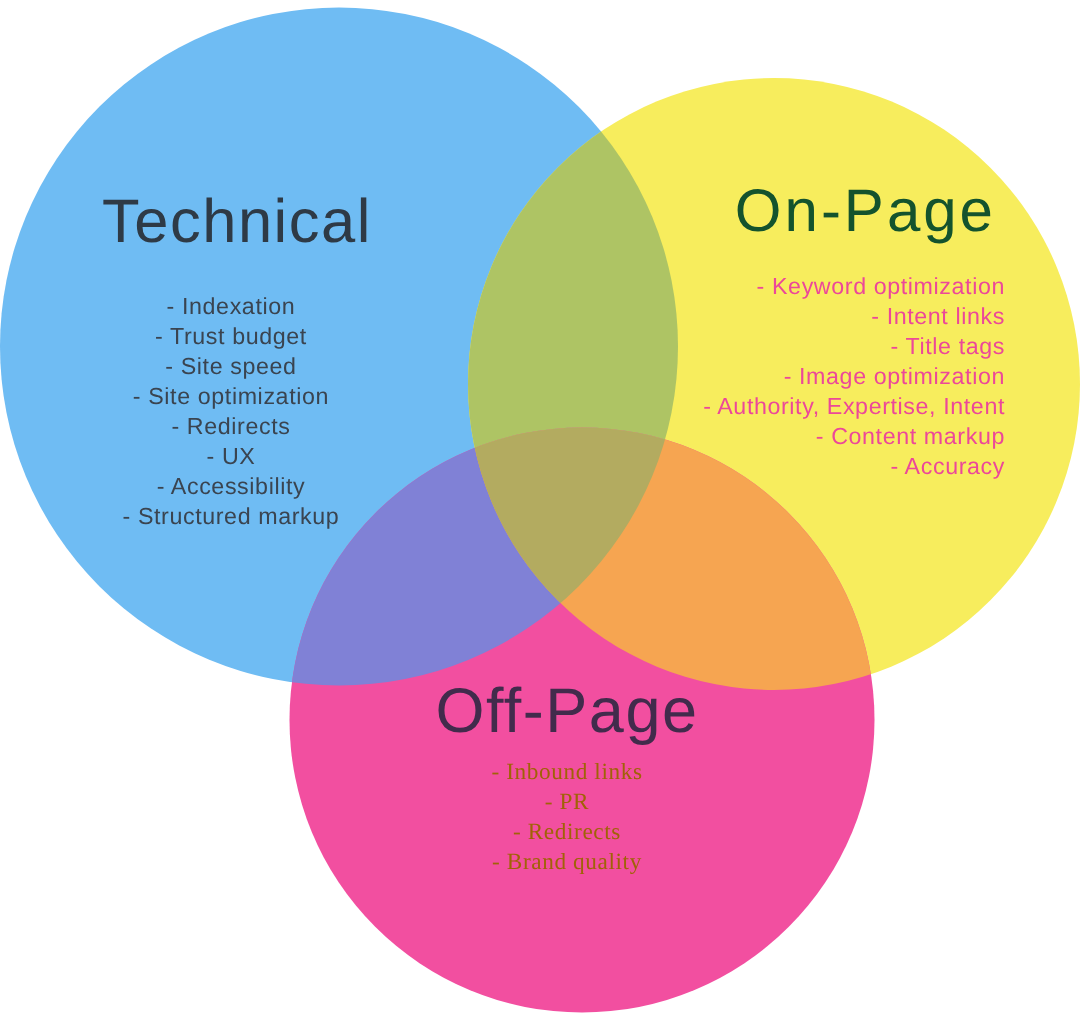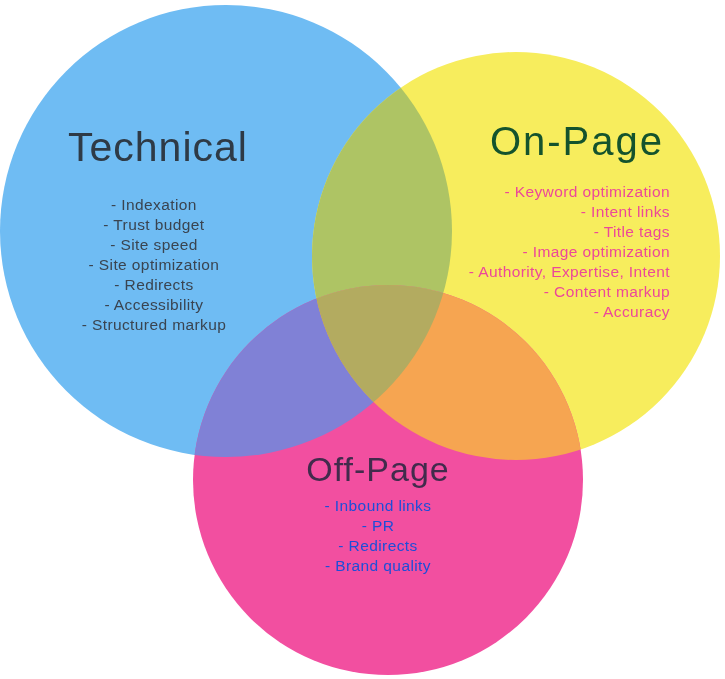--- a/index.html
+++ b/index.html
@@ -68,26 +68,27 @@
     color: #ec4899;
   }
   
   .block-offpage {
     left: 218px;
     top: 450px;
     width: 320px;
     text-align: center;
   }
   .block-offpage .circle-title {
-    font-size: 34px;
+    font-size: 42px;
     color: #422B4C;
   }
   .block-offpage .item-list {
     margin-top: 7px;
-    color: #1d4ed8;
+    color: #a16207;
+    font-family: Liberation Serif, serif;
   }
 </style>
 </head>
 <body>
 
 <div class="canvas">
 
   <svg class="venn-svg" width="725" height="679" viewBox="0 0 725 679">
     <defs>
       <clipPath id="clip-blue">
@@ -120,20 +121,21 @@
   </svg>
 
   <div class="text-block block-technical">
     <div class="circle-title">Technical</div>
     <div class="item-list">
       <div>- Indexation</div>
       <div>- Trust budget</div>
       <div>- Site speed</div>
       <div>- Site optimization</div>
       <div>- Redirects</div>
+      <div>- UX</div>
       <div>- Accessibility</div>
       <div>- Structured markup</div>
     </div>
   </div>
 
   <div class="text-block block-onpage">
     <div class="circle-title">On-Page</div>
     <div class="item-list">
       <div>- Keyword optimization</div>
       <div>- Intent links</div>

